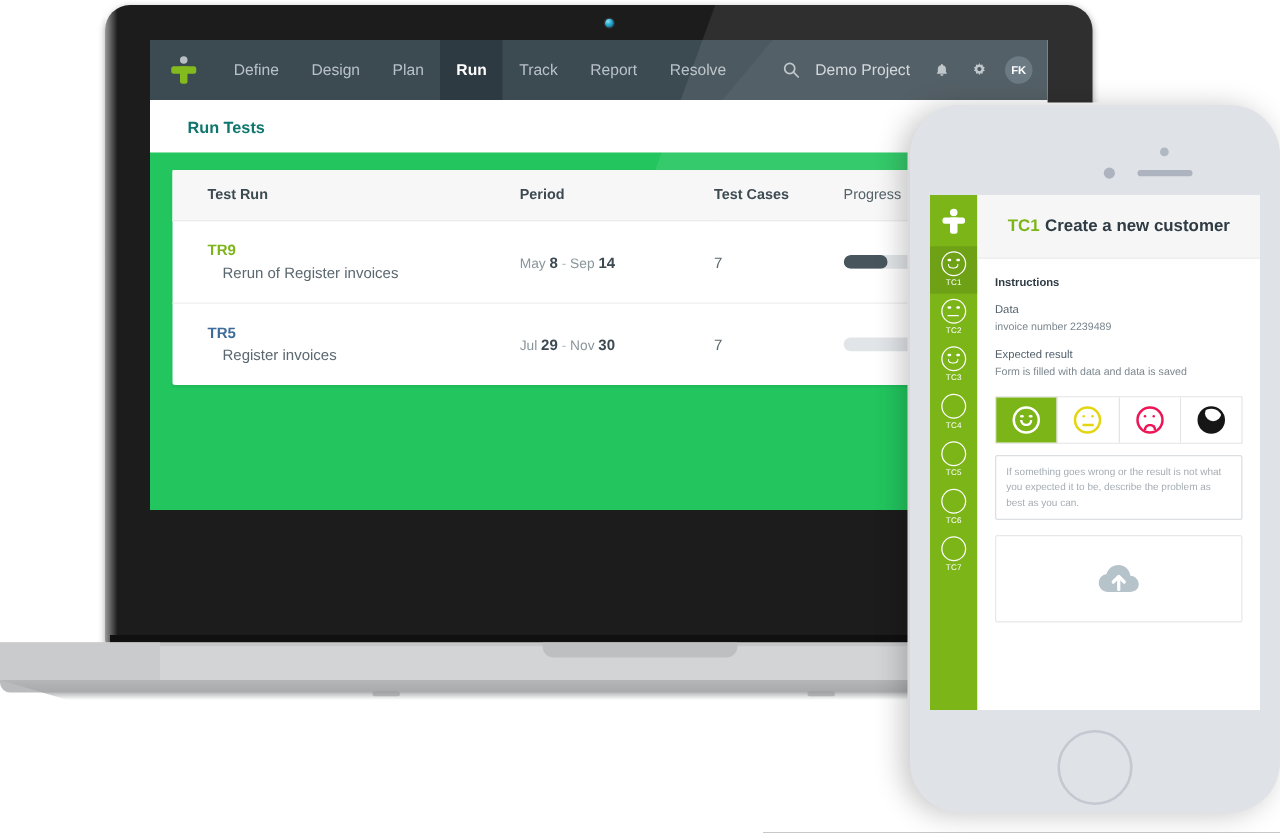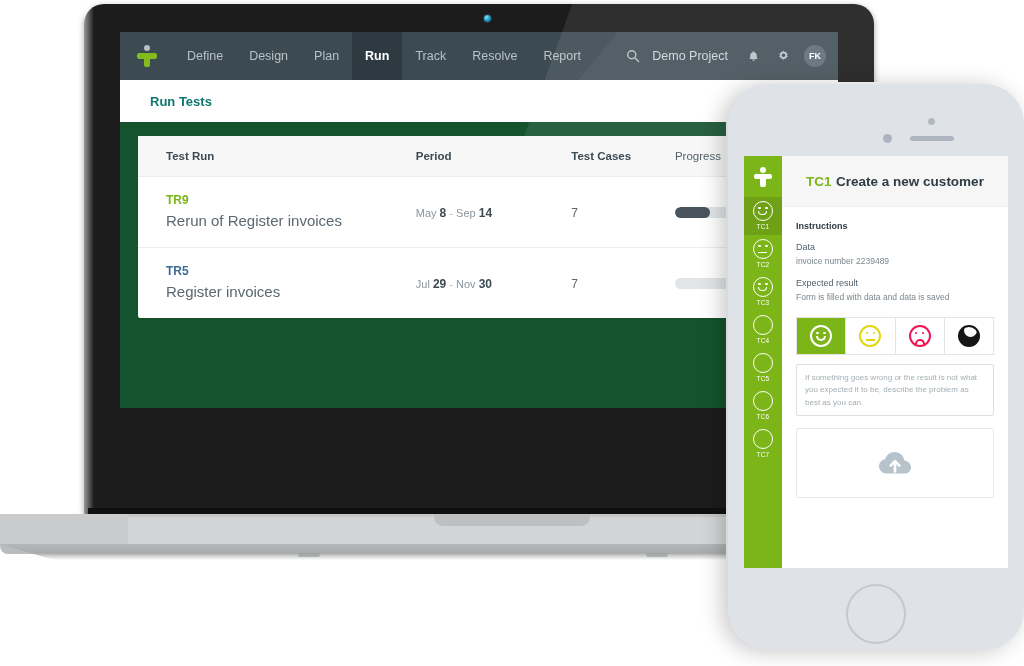--- a/index.html
+++ b/index.html
@@ -125,40 +125,40 @@
     cursor: pointer; color: #b9c2c7; }
   .proj-name { font-size: 12.5px; color: #cfd6da; margin: 0 10px 0 4px; white-space: nowrap; }
   .avatar { width: 22px; height: 22px; border-radius: 50%; background: #5d6e78;
     color: #ffffff; font-size: 9px; font-weight: bold;
     display: flex; align-items: center; justify-content: center; margin-left: 6px; }
 
   .page-title-bar { background: #ffffff; height: 42px; display: flex; align-items: center;
     padding-left: 30px; }
   .page-title { font-size: 13px; font-weight: bold; color: #0f766e; }
 
-  .content { background: #14532d; height: 382px; padding-top: 14px; }
+  .content { background: #22c55e; height: 382px; padding-top: 14px; }
   .card { background: #ffffff; margin: 0 18px; border-radius: 2px;
     box-shadow: 0 1px 2px rgba(0,0,0,0.06); }
 
   table.runs { width: 100%; border-collapse: collapse; table-layout: fixed; }
   table.runs thead th {
     background: #f7f7f7; font-size: 11.5px; font-weight: bold; color: #3d4a52;
     text-align: left; padding: 14px 0 14px 0; border-bottom: 1px solid #ececec;
   }
   th.c-run { padding-left: 28px !important; width: 268px; }
   th.c-period { width: 150px; }
   th.c-cases { width: 100px; }
   th.c-progress { width: 140px; font-weight: normal !important; color: #54626a !important; }
   td { padding: 14px 0; border-bottom: 1px solid #eeeeee; vertical-align: middle; }
   tr.last td { border-bottom: none; }
   td.c-run { padding-left: 28px; }
   .run-id { font-size: 12px; font-weight: bold; line-height: 1.5; }
   .run-id.green { color: #7cb518; }
   .run-id.blue  { color: #3f6b99; }
-  .run-desc { font-size: 15px; color: #5b686f; line-height: 1.6; }
+  .run-desc { font-size: 12px; color: #5b686f; line-height: 1.6; margin-left: 12px; }
   .period { font-size: 11px; color: #8b969c; white-space: nowrap; }
   .period b { color: #3d4a52; font-size: 12px; }
   .period .dash { color: #b4bcc1; }
   .cases { font-size: 12px; color: #5b686f; }
   .pbar { width: 62px; height: 11px; border-radius: 6px; background: #e2e5e8; overflow: hidden; }
   .pbar > i { display: block; height: 100%; border-radius: 6px; background: #48555c; }
   .pwrap { display: flex; align-items: center; gap: 9px; }
   .ppct { font-size: 11px; color: #8b969c; }
 
   
@@ -269,22 +269,22 @@
               <span class="stem"></span>
           </div>
         </div>
 
         <div class="navlinks">
           <div class="navlink">Define</div>
           <div class="navlink">Design</div>
           <div class="navlink">Plan</div>
           <div class="navlink active">Run</div>
           <div class="navlink">Track</div>
+          <div class="navlink">Report</div>
           <div class="navlink">Resolve</div>
-          <div class="navlink">Report</div>
         </div>
 
         <div class="nav-right">
           <div class="nav-ic">
             <svg width="14" height="14" viewBox="0 0 16 16" fill="none" stroke="currentColor" stroke-width="1.6">
               <circle cx="6.6" cy="6.6" r="4.6"></circle>
                 <line x1="10" y1="10" x2="14.4" y2="14.4" stroke-linecap="round"></line>
             </svg>
           </div>
           <div class="proj-name">Demo Project</div>

